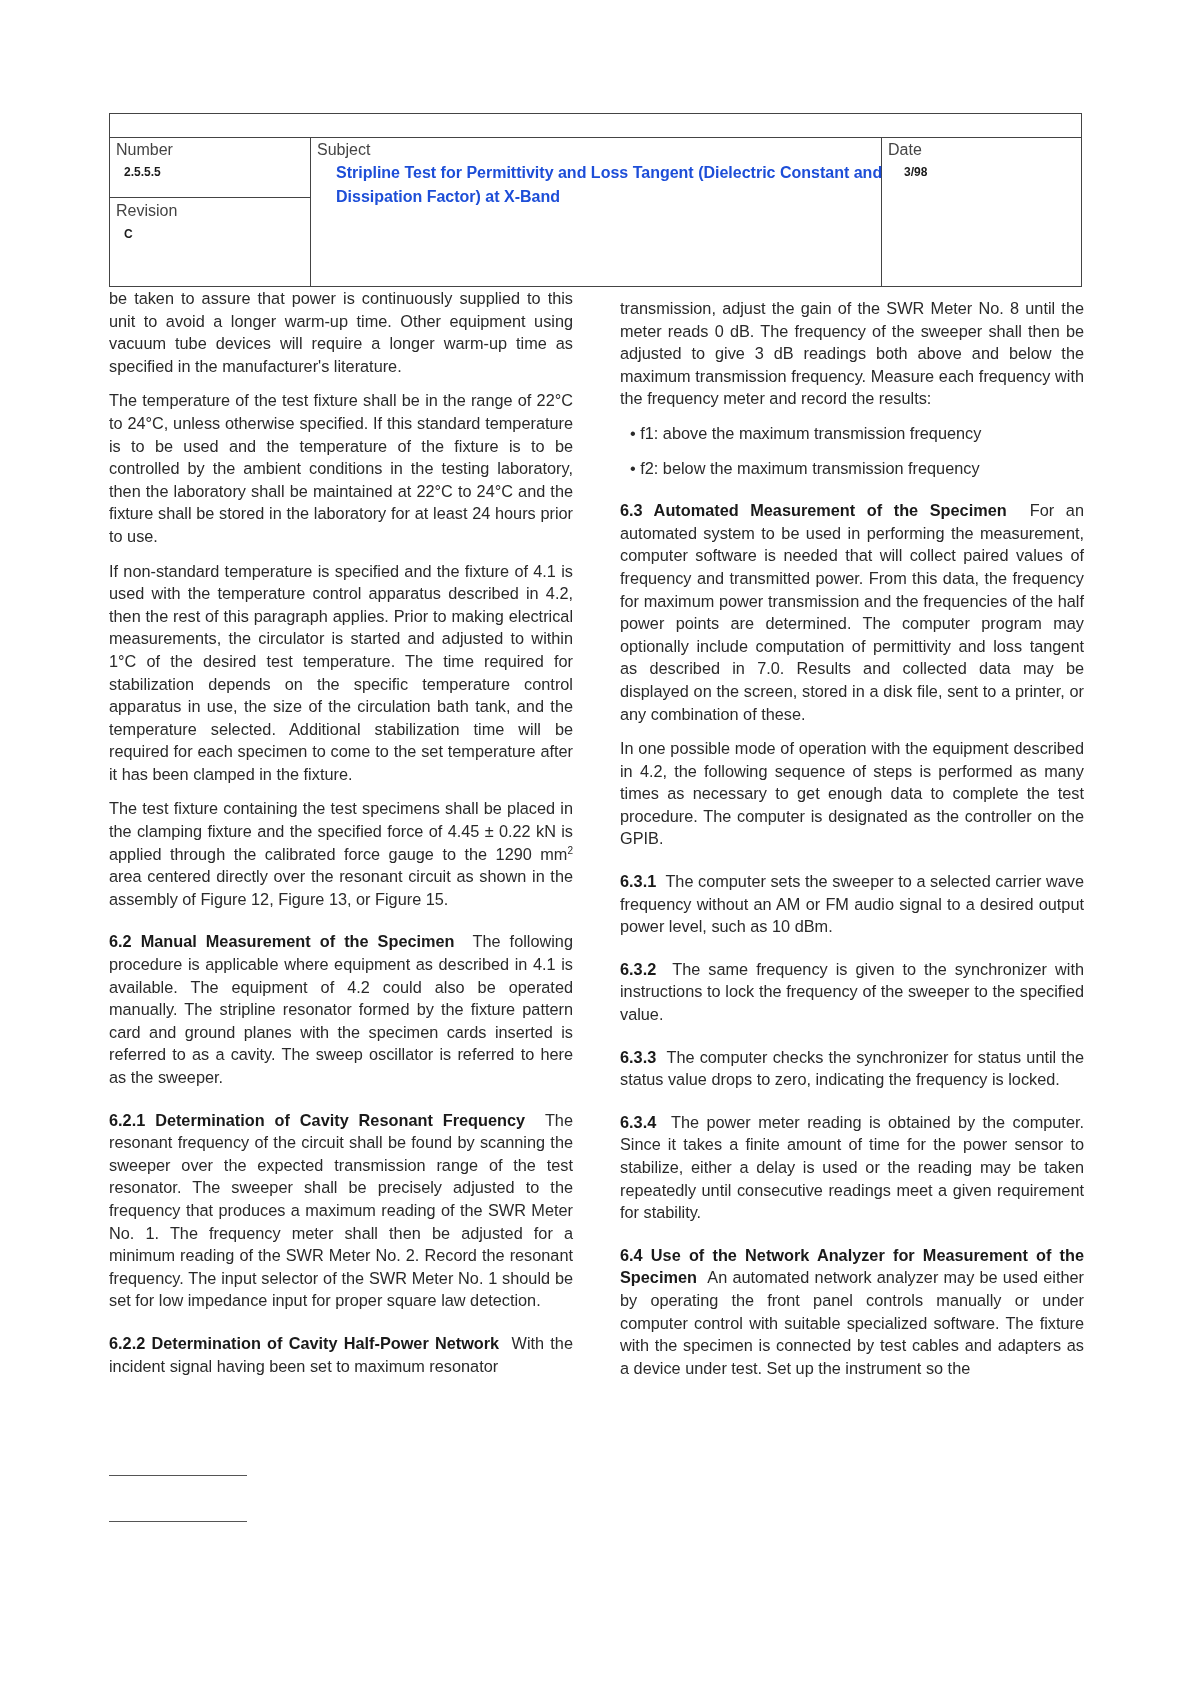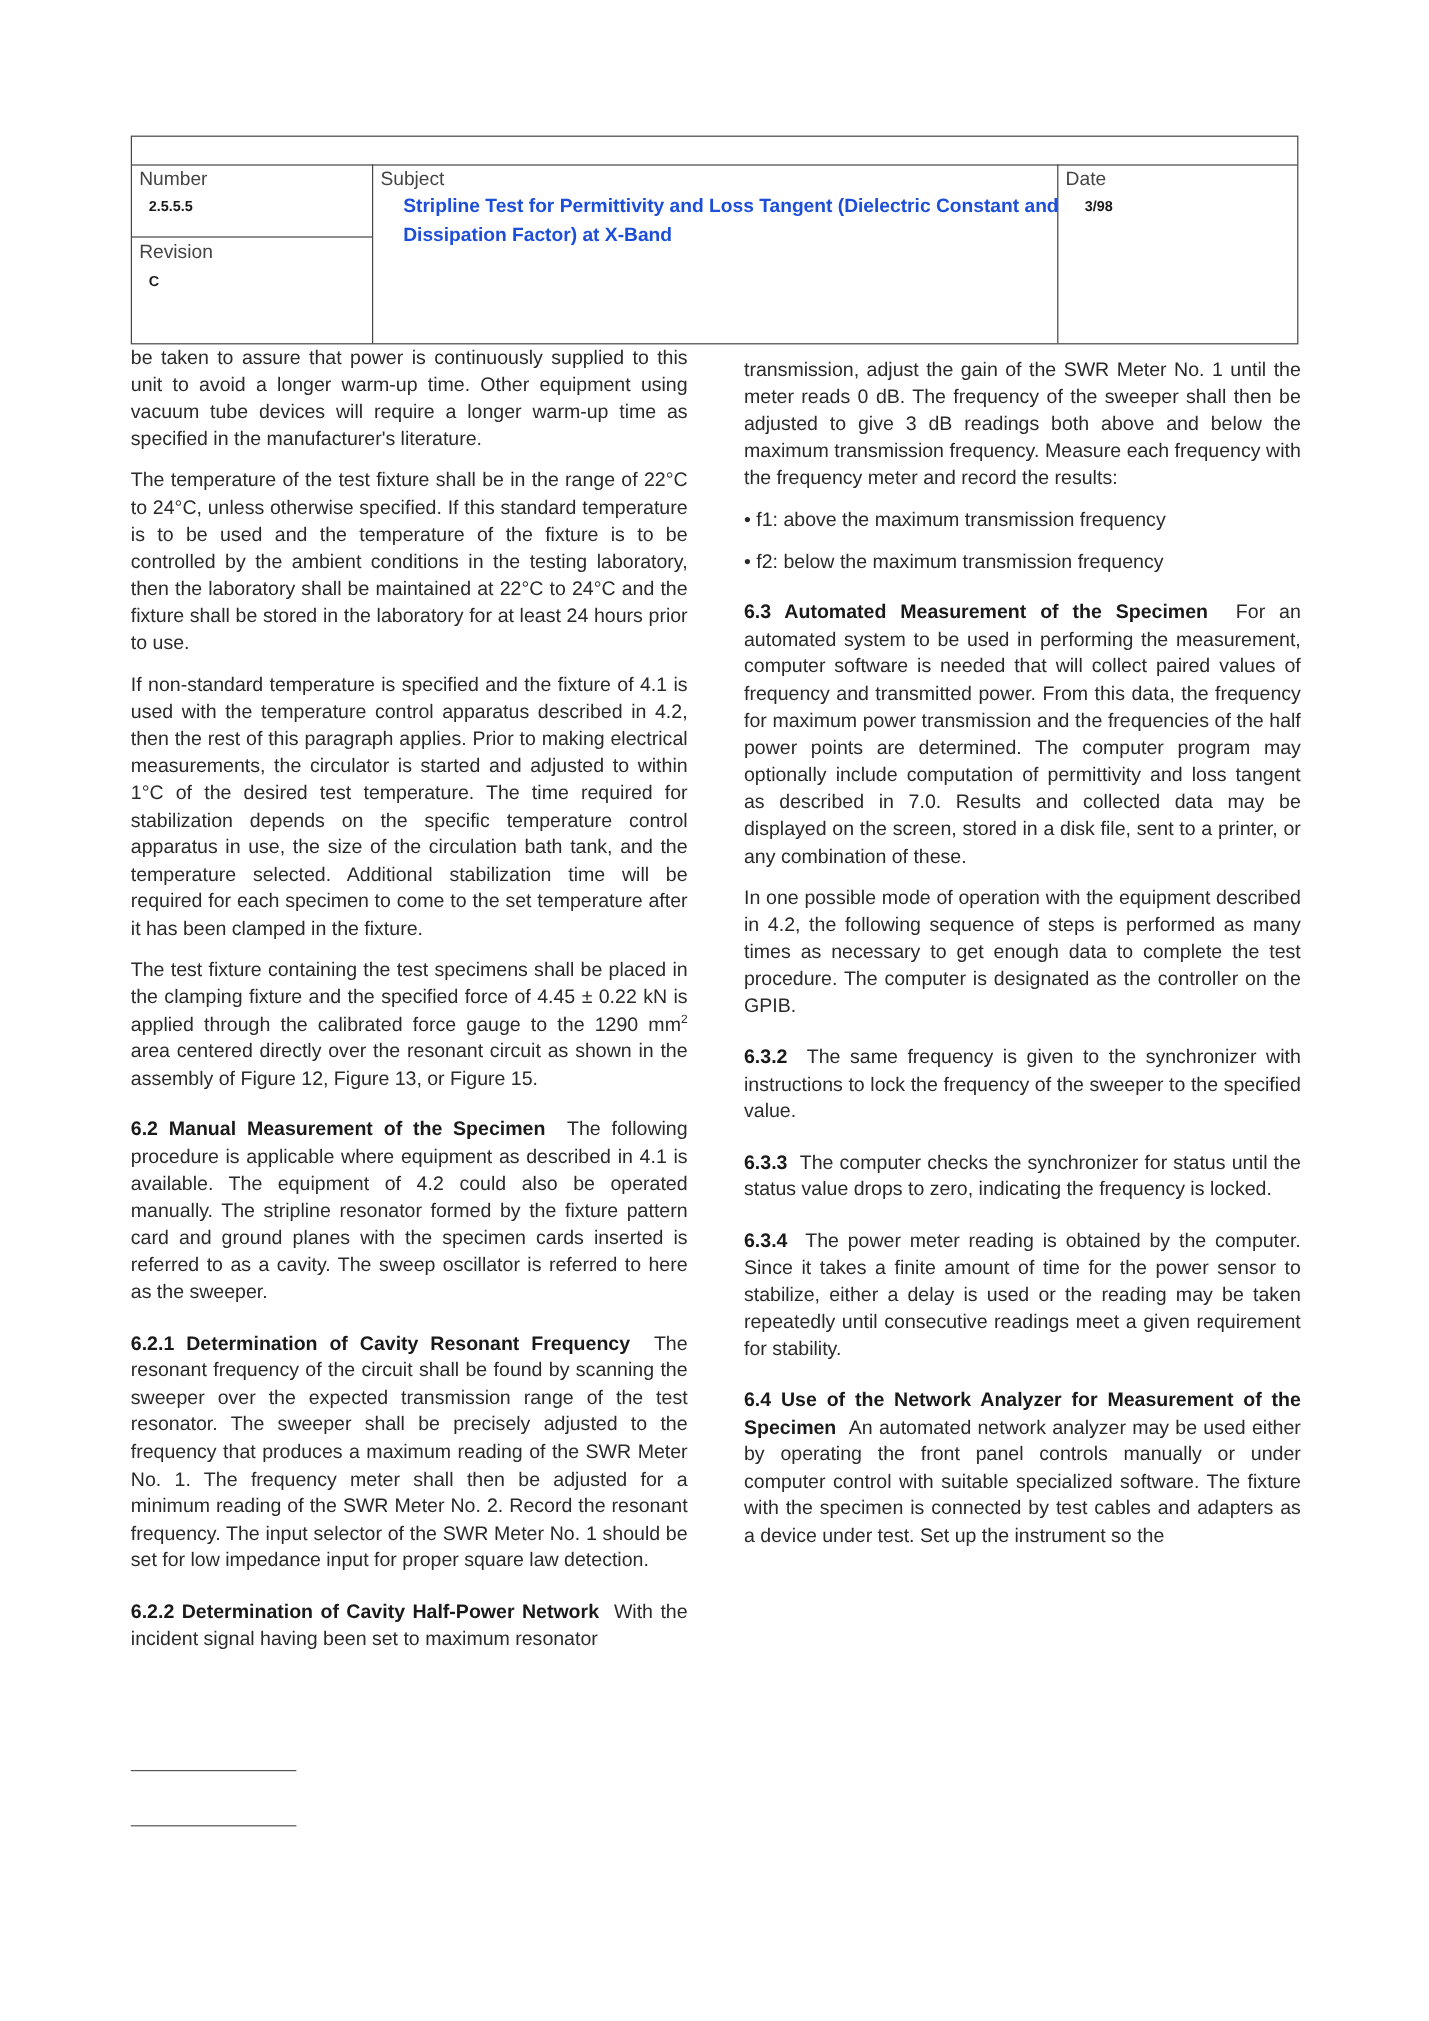--- a/index.html
+++ b/index.html
@@ -15,21 +15,21 @@
   .hdr .vline { position: absolute; top: 23px; bottom: 0; width: 0; border-left: 1.5px solid #444; }
   .hdr .hline { position: absolute; height: 0; border-top: 1.5px solid #444; }
   .lbl { position: absolute; font-size: 16px; color: #444; }
   .val { position: absolute; font-size: 12px; font-weight: bold; color: #1a1a1a; }
   .subj { position: absolute; font-size: 16px; font-weight: bold; color: #1d4ed8; line-height: 24px; width: 550px; }
 
   .col { position: absolute; width: 464px; font-size: 16.3px; line-height: 22.6px; text-align: justify; }
   .col p { margin: 0 0 12px 0; hyphens: manual; }
   .col p.gap { margin-bottom: 20px; }
   .col b { color: #1a1a1a; }
-  .col .bul { margin: 0 0 12px 0; text-align: left; }
+  .col .bul { margin: 0 0 12px 10px; text-align: left; }
   sup { font-size: 10px; line-height: 0; }
   .fn-rule { position: absolute; left: 109px; width: 138px; height: 0; border-top: 1.5px solid #555; }
 </style>
 </head>
 <body>
 
 <div class="hdr">
   <div class="topstrip"></div>
   <div class="vline" style="left:200px;"></div>
   <div class="vline" style="left:771px;"></div>
@@ -54,22 +54,23 @@
   <p class="gap"><span>The test fixture containing the test specimens shall be placed in the clamping fixture and the specified force of 4.45 ± 0.22 kN is applied through the calibrated force gauge to the 1290 mm</span><sup>2</sup><span> area centered directly over the resonant circuit as shown in the assembly of Figure 12, Figure 13, or Figure 15.</span></p>
   <p class="gap"><b>6.2 Manual Measurement of the Specimen</b>&nbsp;&nbsp;<span>The following procedure is applicable where equipment as described in 4.1 is available. The equipment of 4.2 could also be operated manually. The stripline resonator formed by the fixture pattern card and ground planes with the specimen cards inserted is referred to as a cavity. The sweep oscillator is referred to here as the sweeper.</span></p>
   <p class="gap"><b>6.2.1 Determination of Cavity Resonant Frequency</b>&nbsp;&nbsp;<span>The resonant frequency of the circuit shall be found by scanning the sweeper over the expected transmission range of the test resonator. The sweeper shall be precisely adjusted to the frequency that produces a maximum reading of the SWR Meter No. 1. The frequency meter shall then be adjusted for a minimum reading of the SWR Meter No. 2. Record the resonant frequency. The input selector of the SWR Meter No. 1 should be set for low impedance input for proper square law detection.</span></p>
   <p><b>6.2.2 Determination of Cavity Half-Power Network</b>&nbsp;&nbsp;<span>With the incident signal having been set to maximum resonator</span></p>
 </div>
 
 <div class="fn-rule" style="top:1475px;"></div>
 <div class="fn-rule" style="top:1521px;"></div>
 
 <div class="col" style="left:620px; top:297px;">
-  <p>transmission, adjust the gain of the SWR Meter No. 1 until the meter reads 0 dB. The frequency of the sweeper shall then be adjusted to give 3 dB readings both above and below the maximum transmission frequency. Measure each frequency with the frequency meter and record the results:</p>
+  <p>transmission, adjust the gain of the SWR Meter No. 8 until the meter reads 0 dB. The frequency of the sweeper shall then be adjusted to give 3 dB readings both above and below the maximum transmission frequency. Measure each frequency with the frequency meter and record the results:</p>
   <div class="bul">• f1: above the maximum transmission frequency</div>
   <div class="bul" style="margin-bottom:20px;">• f2: below the maximum transmission frequency</div>
   <p><b>6.3 Automated Measurement of the Specimen</b>&nbsp;&nbsp;<span>For an automated system to be used in performing the measurement, computer software is needed that will collect paired values of frequency and transmitted power. From this data, the frequency for maximum power transmission and the frequencies of the half power points are determined. The computer program may optionally include computation of permittivity and loss tangent as described in 7.0. Results and collected data may be displayed on the screen, stored in a disk file, sent to a printer, or any combination of these.</span></p>
   <p class="gap">In one possible mode of operation with the equipment described in 4.2, the following sequence of steps is performed as many times as necessary to get enough data to complete the test procedure. The computer is designated as the controller on the GPIB.</p>
+  <p class="gap"><b>6.3.1</b>&nbsp;&nbsp;<span>The computer sets the sweeper to a selected carrier wave frequency without an AM or FM audio signal to a desired output power level, such as 10 dBm.</span></p>
   <p class="gap"><b>6.3.2</b>&nbsp;&nbsp;<span>The same frequency is given to the synchronizer with instructions to lock the frequency of the sweeper to the specified value.</span></p>
   <p class="gap"><b>6.3.3</b>&nbsp;&nbsp;<span>The computer checks the synchronizer for status until the status value drops to zero, indicating the frequency is locked.</span></p>
   <p class="gap"><b>6.3.4</b>&nbsp;&nbsp;<span>The power meter reading is obtained by the computer. Since it takes a finite amount of time for the power sensor to stabilize, either a delay is used or the reading may be taken repeatedly until consecutive readings meet a given requirement for stability.</span></p>
   <p><b>6.4 Use of the Network Analyzer for Measurement of the Specimen</b>&nbsp;&nbsp;<span>An automated network analyzer may be used either by operating the front panel controls manually or under computer control with suitable specialized software. The fixture with the specimen is connected by test cables and adapters as a device under test. Set up the instrument so the</span></p>
 </div>
 
 </body></html>

